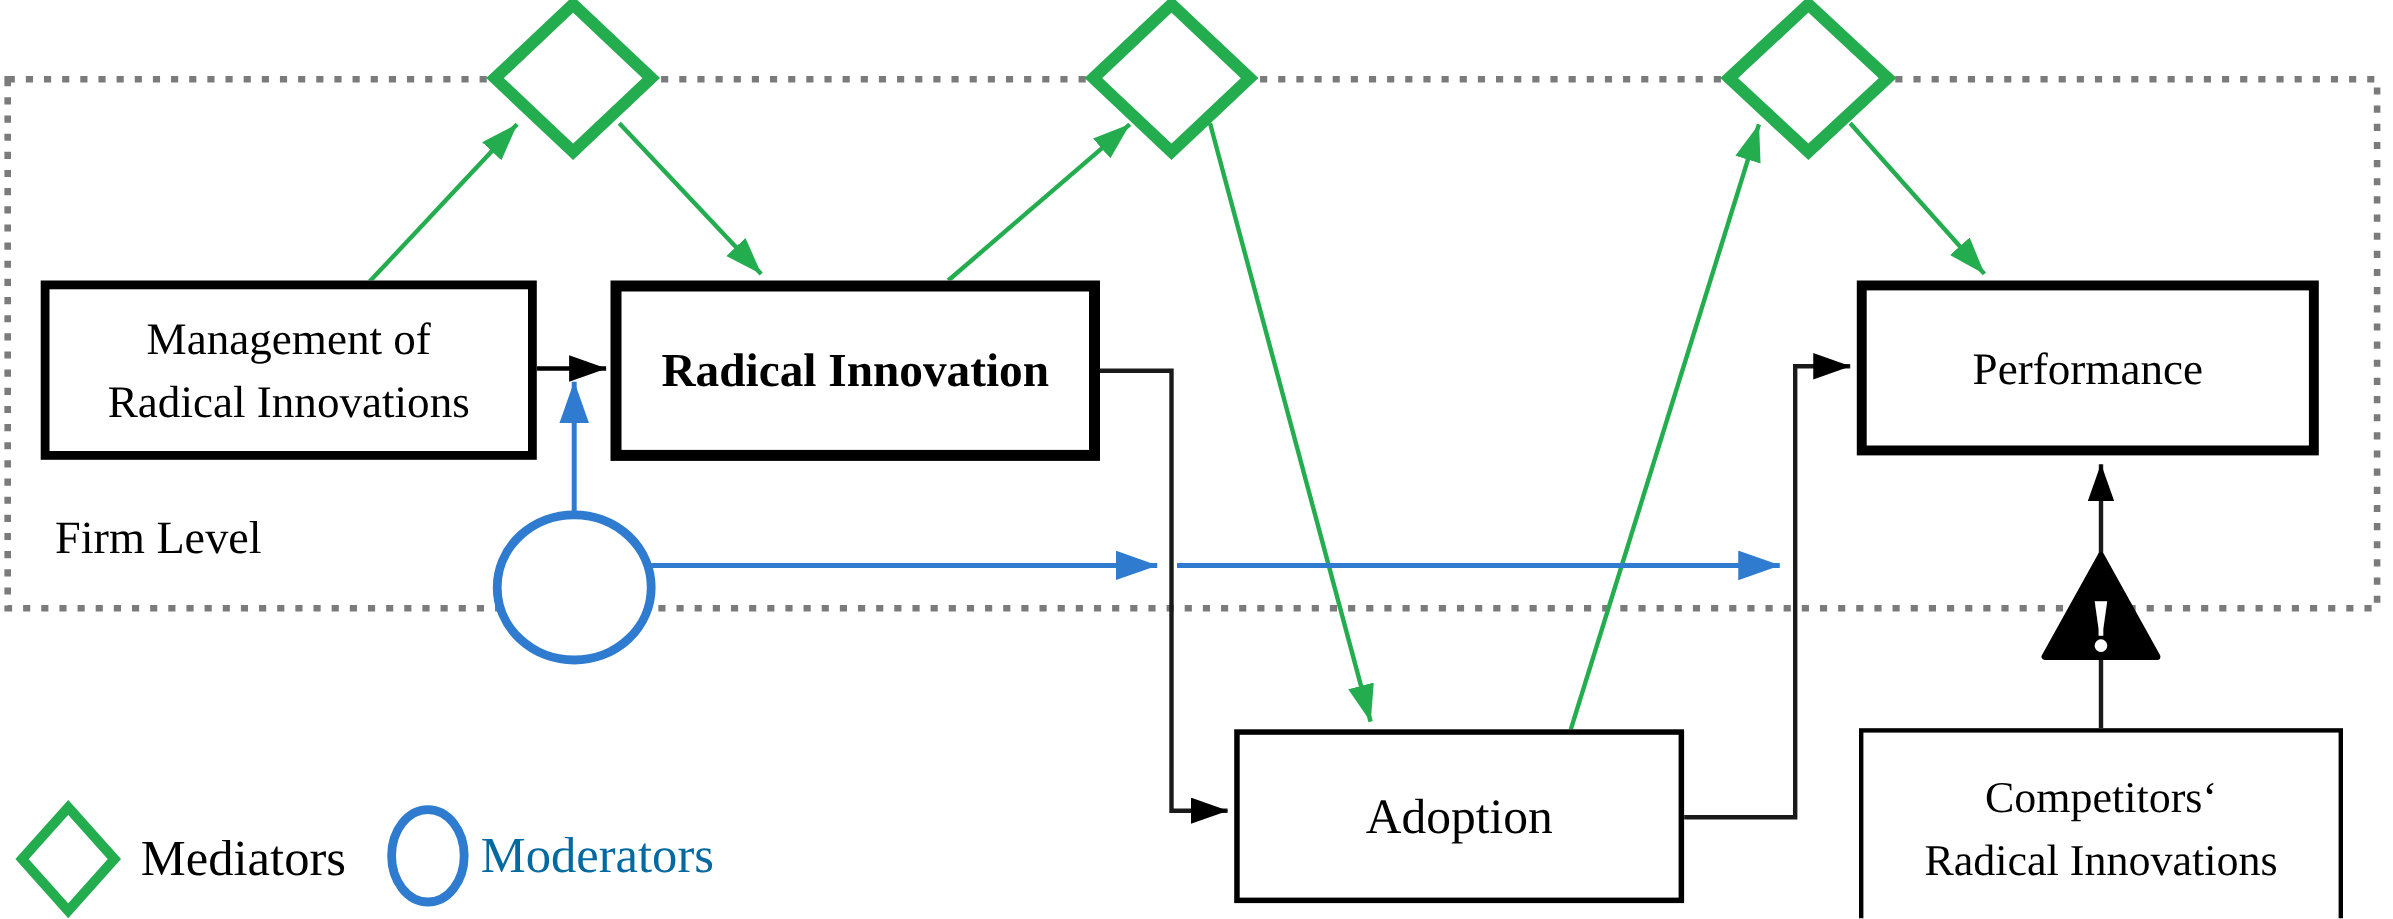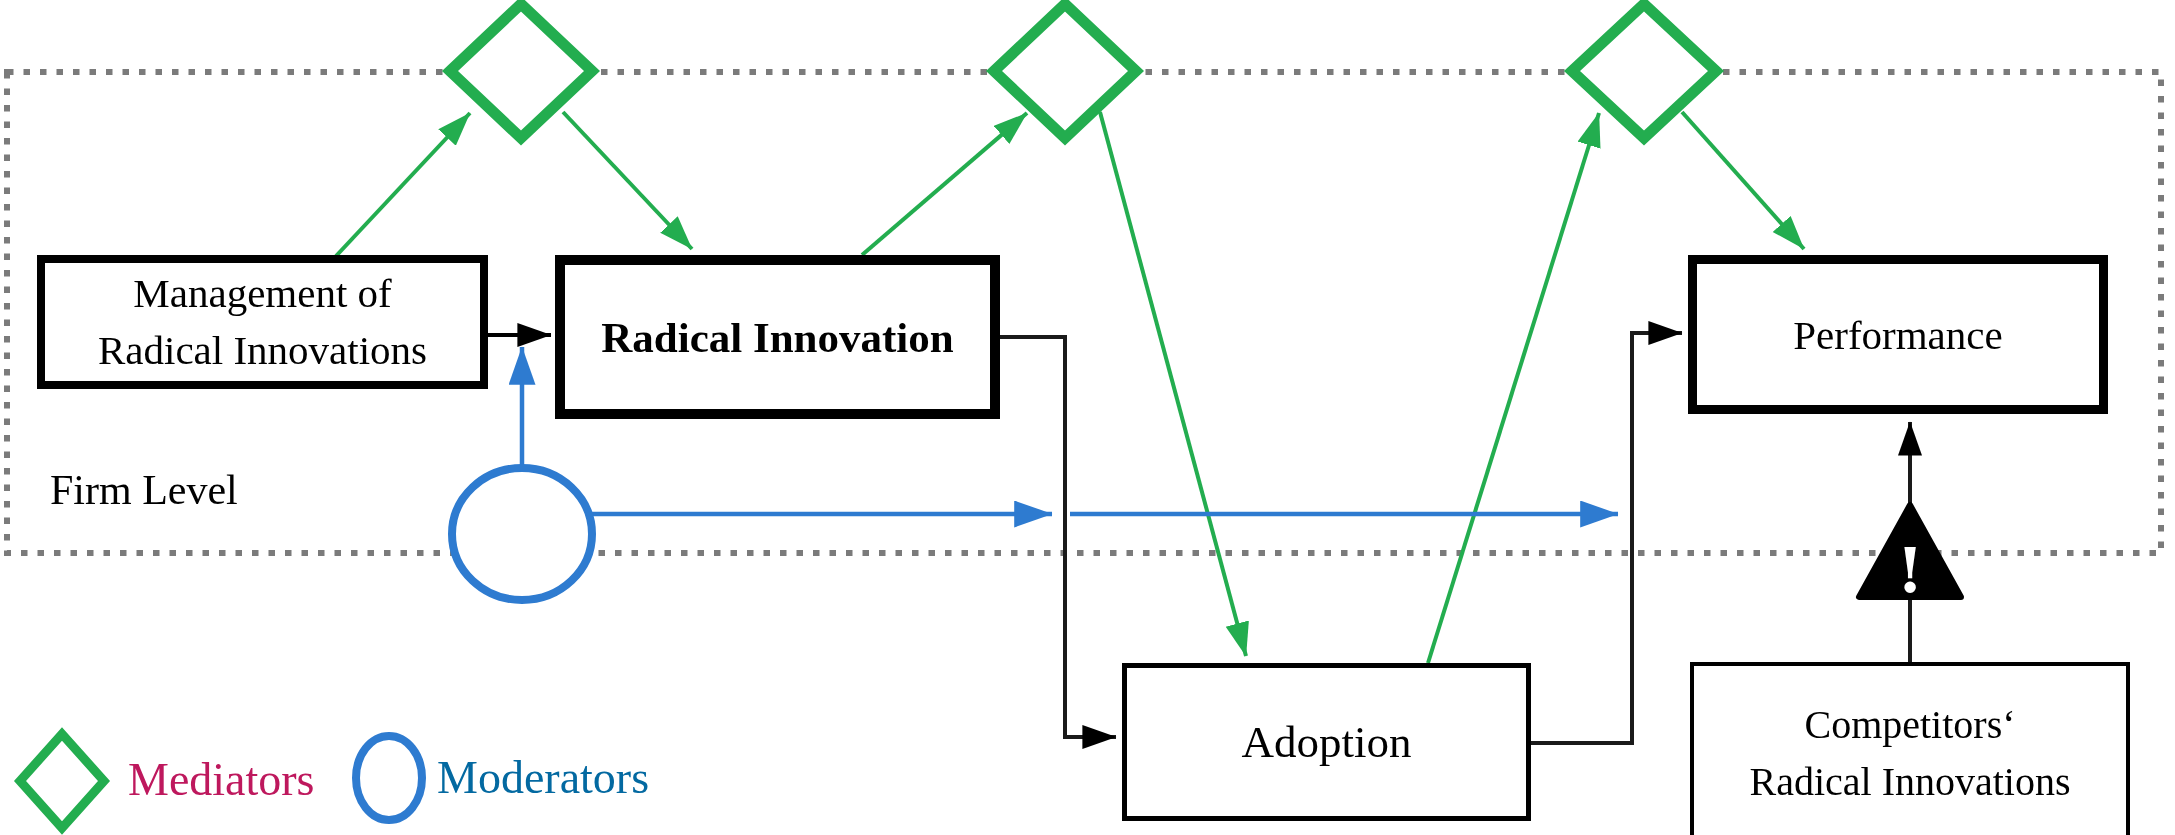--- a/index.html
+++ b/index.html
@@ -11,35 +11,35 @@
     overflow:hidden;
   }
   #wires{position:absolute;left:0;top:0;z-index:1;}
   .box{
     position:absolute;z-index:2;
     background:#ffffff;border-style:solid;border-color:#000;
     box-sizing:border-box;
     display:flex;flex-direction:column;align-items:center;justify-content:center;
     text-align:center;color:#000;
   }
-  .box-mgmt{left:37px;top:255px;width:451px;height:134px;border-width:8px;font-size:41px;line-height:1.38;}
+  .box-mgmt{left:37px;top:255px;width:451px;height:163px;border-width:8px;font-size:41px;line-height:1.38;}
   .box-ri{left:555px;top:255px;width:445px;height:164px;border-width:10px;font-size:43px;font-weight:bold;}
   .box-perf{left:1688px;top:255px;width:420px;height:159px;border-width:9px;font-size:41px;}
   .box-adopt{left:1122px;top:663px;width:409px;height:158px;border-width:5px;font-size:45px;}
   .box-comp{left:1690px;top:662px;width:440px;height:184px;border-width:4px;font-size:40px;line-height:1.42;}
   .lvl{
     position:absolute;z-index:2;color:#000;
     font-size:42px;white-space:nowrap;
   }
   .lvl-firm{left:50px;top:466px;}
   .lvl-market{left:46px;top:594px;}
   .legend-label{
     position:absolute;z-index:2;font-size:46px;white-space:nowrap;line-height:1;
   }
-  .legend-mediators{left:128px;top:757px;color:#be185d;}
+  .legend-mediators{left:128px;top:757px;color:#000000;}
   .legend-moderators{left:437px;top:755px;color:#0369a1;}
 </style>
 </head>
 <body>
 
 <div id="stage">
 
   <svg id="wires" width="2175" height="835" viewBox="0 0 2175 835">
     <defs>
       <marker id="ag" markerWidth="10" markerHeight="8" refX="8.4" refY="3" orient="auto" markerUnits="strokeWidth">

